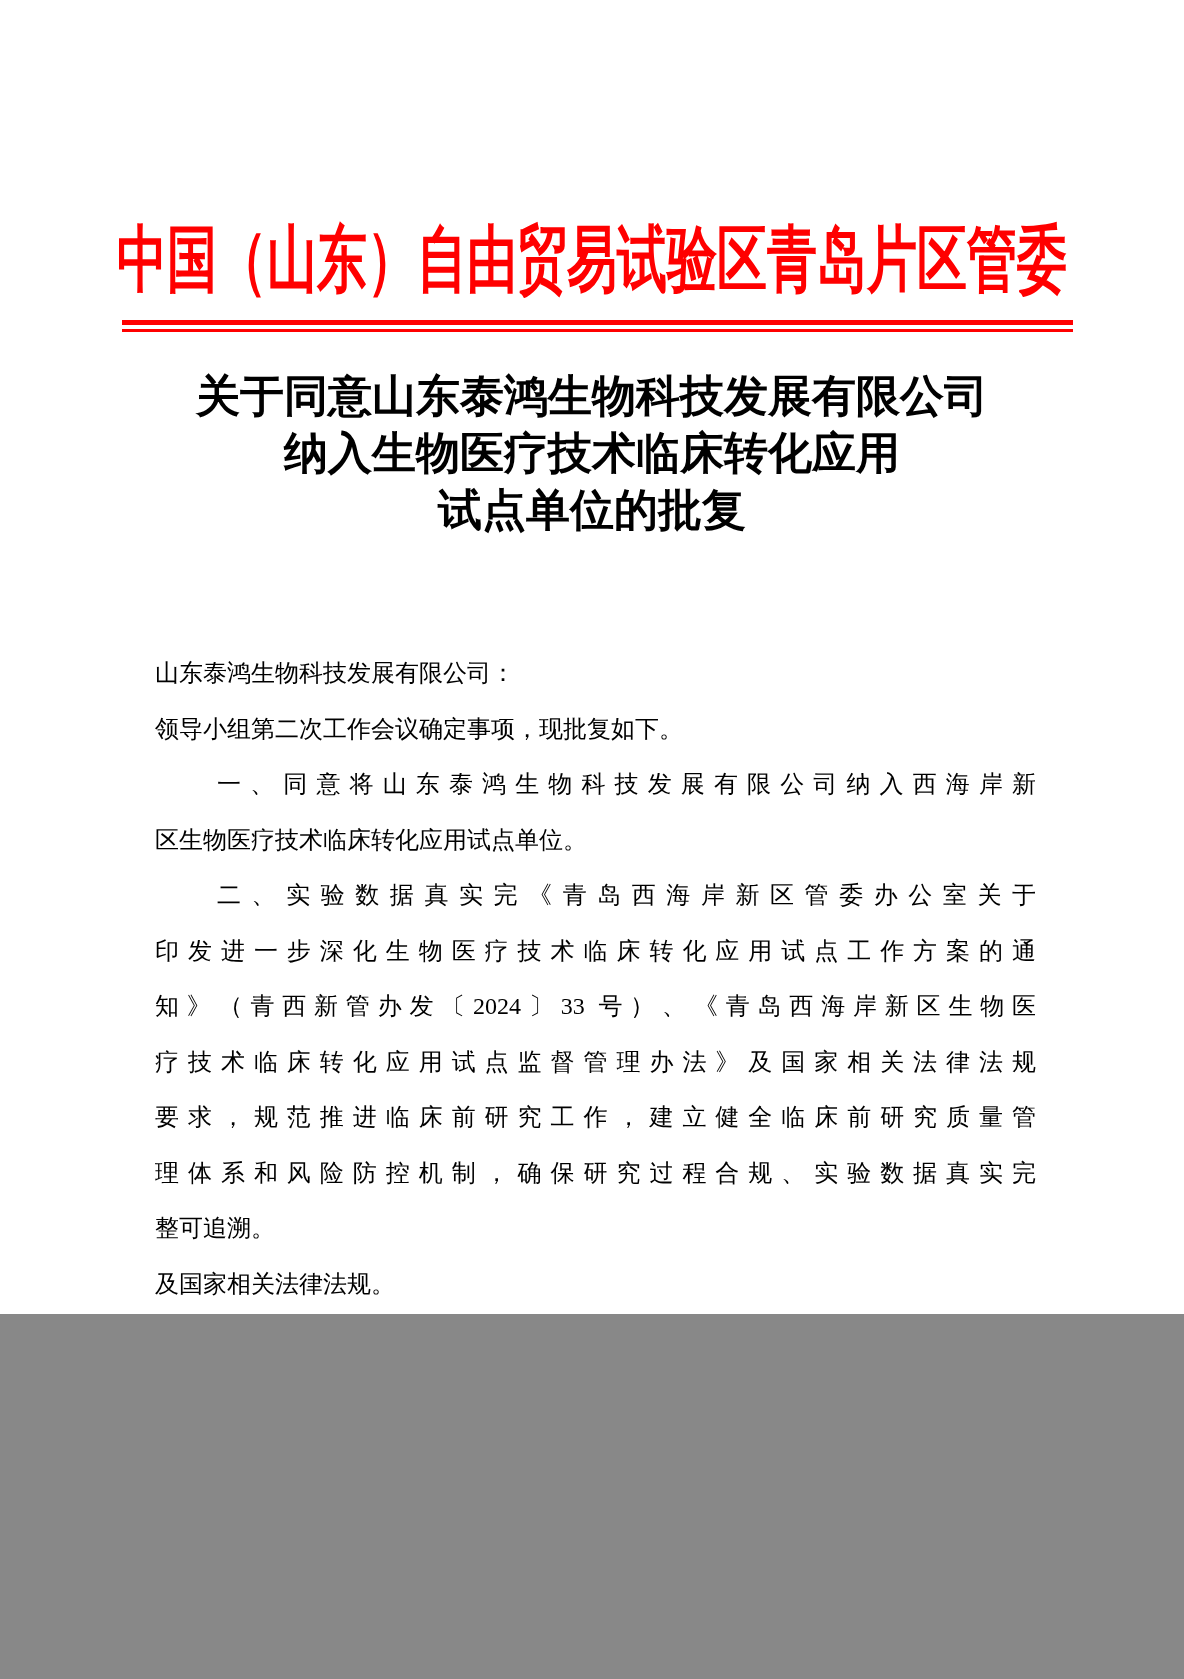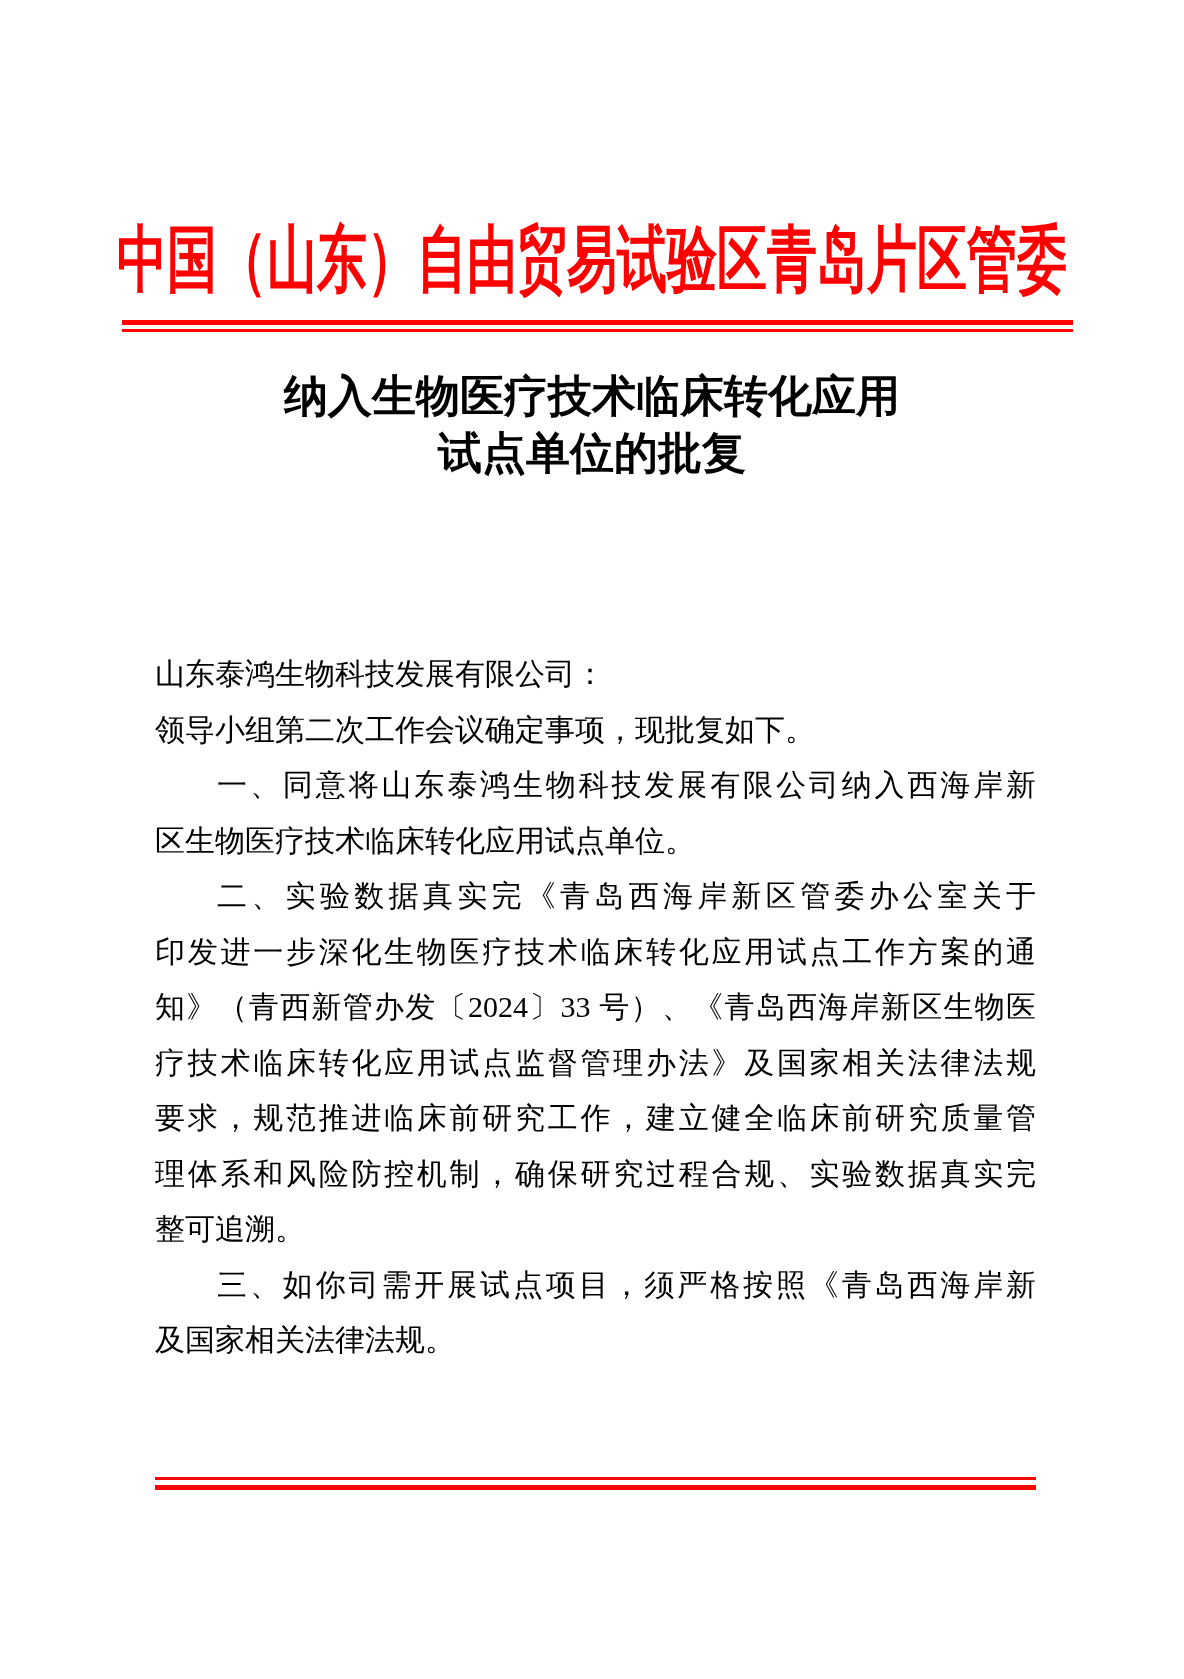--- a/index.html
+++ b/index.html
@@ -1,20 +1,20 @@
 <!DOCTYPE html>
 <html style="--accent: #ff0000; --ink: #000000;"><head>
 <meta charset="utf-8">
 <style>
   :root { --accent: #ff0000; --ink: #000000; }
   html, body { margin: 0; padding: 0; background: #888; }
   .page {
     position: relative;
     width: 1184px;
-    height: 1679px;
+    height: 1314px;
     margin: 0 auto;
     background: #ffffff;
     color: var(--ink);
     font-family: "Liberation Serif", "DejaVu Serif", serif;
     overflow: hidden;
   }
   
   .org-header {
     position: absolute;
     top: 233px; left: 0;
@@ -46,21 +46,21 @@
     text-align: center;
     font-size: 44px;
     font-weight: bold;
     line-height: 57px;
   }
   
   .doc-body {
     position: absolute;
     top: 646px; left: 155px;
     width: 881px;
-    font-size: 30px;
+    font-size: 24px;
     font-weight: normal;
   }
   .b-line {
     height: 55.5px;
     line-height: 55.5px;
     text-align: justify;
     text-align-last: justify;
   }
   .b-line.end { text-align-last: left; }
   .b-line.indent { text-indent: 62px; }
@@ -73,37 +73,37 @@
   <div class="org-header">
     <span class="org-stretch">中国（山东）自由贸易试验区青岛片区管委</span>
   </div>
 
   <div class="rule-top">
     <div class="r-thick"></div>
     <div class="r-thin"></div>
   </div>
 
   <div class="doc-title">
+    <div class="t-line">关于同意山东泰鸿生物科技发展有限公司</div>
     <div class="t-line">纳入生物医疗技术临床转化应用</div>
     <div class="t-line">试点单位的批复</div>
   </div>
 
   <div class="doc-body">
     <div class="b-line end">山东泰鸿生物科技发展有限公司：</div>
     <div class="b-line end">领导小组第二次工作会议确定事项，现批复如下。</div>
     <div class="b-line indent">一、同意将山东泰鸿生物科技发展有限公司纳入西海岸新</div>
     <div class="b-line end">区生物医疗技术临床转化应用试点单位。</div>
     <div class="b-line indent">二、实验数据真实完《青岛西海岸新区管委办公室关于</div>
     <div class="b-line">印发进一步深化生物医疗技术临床转化应用试点工作方案的通</div>
     <div class="b-line">知》（青西新管办发〔2024〕33 号）、《青岛西海岸新区生物医</div>
     <div class="b-line">疗技术临床转化应用试点监督管理办法》及国家相关法律法规</div>
     <div class="b-line">要求，规范推进临床前研究工作，建立健全临床前研究质量管</div>
     <div class="b-line">理体系和风险防控机制，确保研究过程合规、实验数据真实完</div>
     <div class="b-line end">整可追溯。</div>
-    <div class="b-line indent">三、如你司需开展试点项目，须严格按照《青岛西海岸新</div>
     <div class="b-line end">及国家相关法律法规。</div>
   </div>
 
   <div class="rule-bottom">
     <div class="r-thin"></div>
     <div class="r-thick"></div>
   </div>
 
 </div>
 

